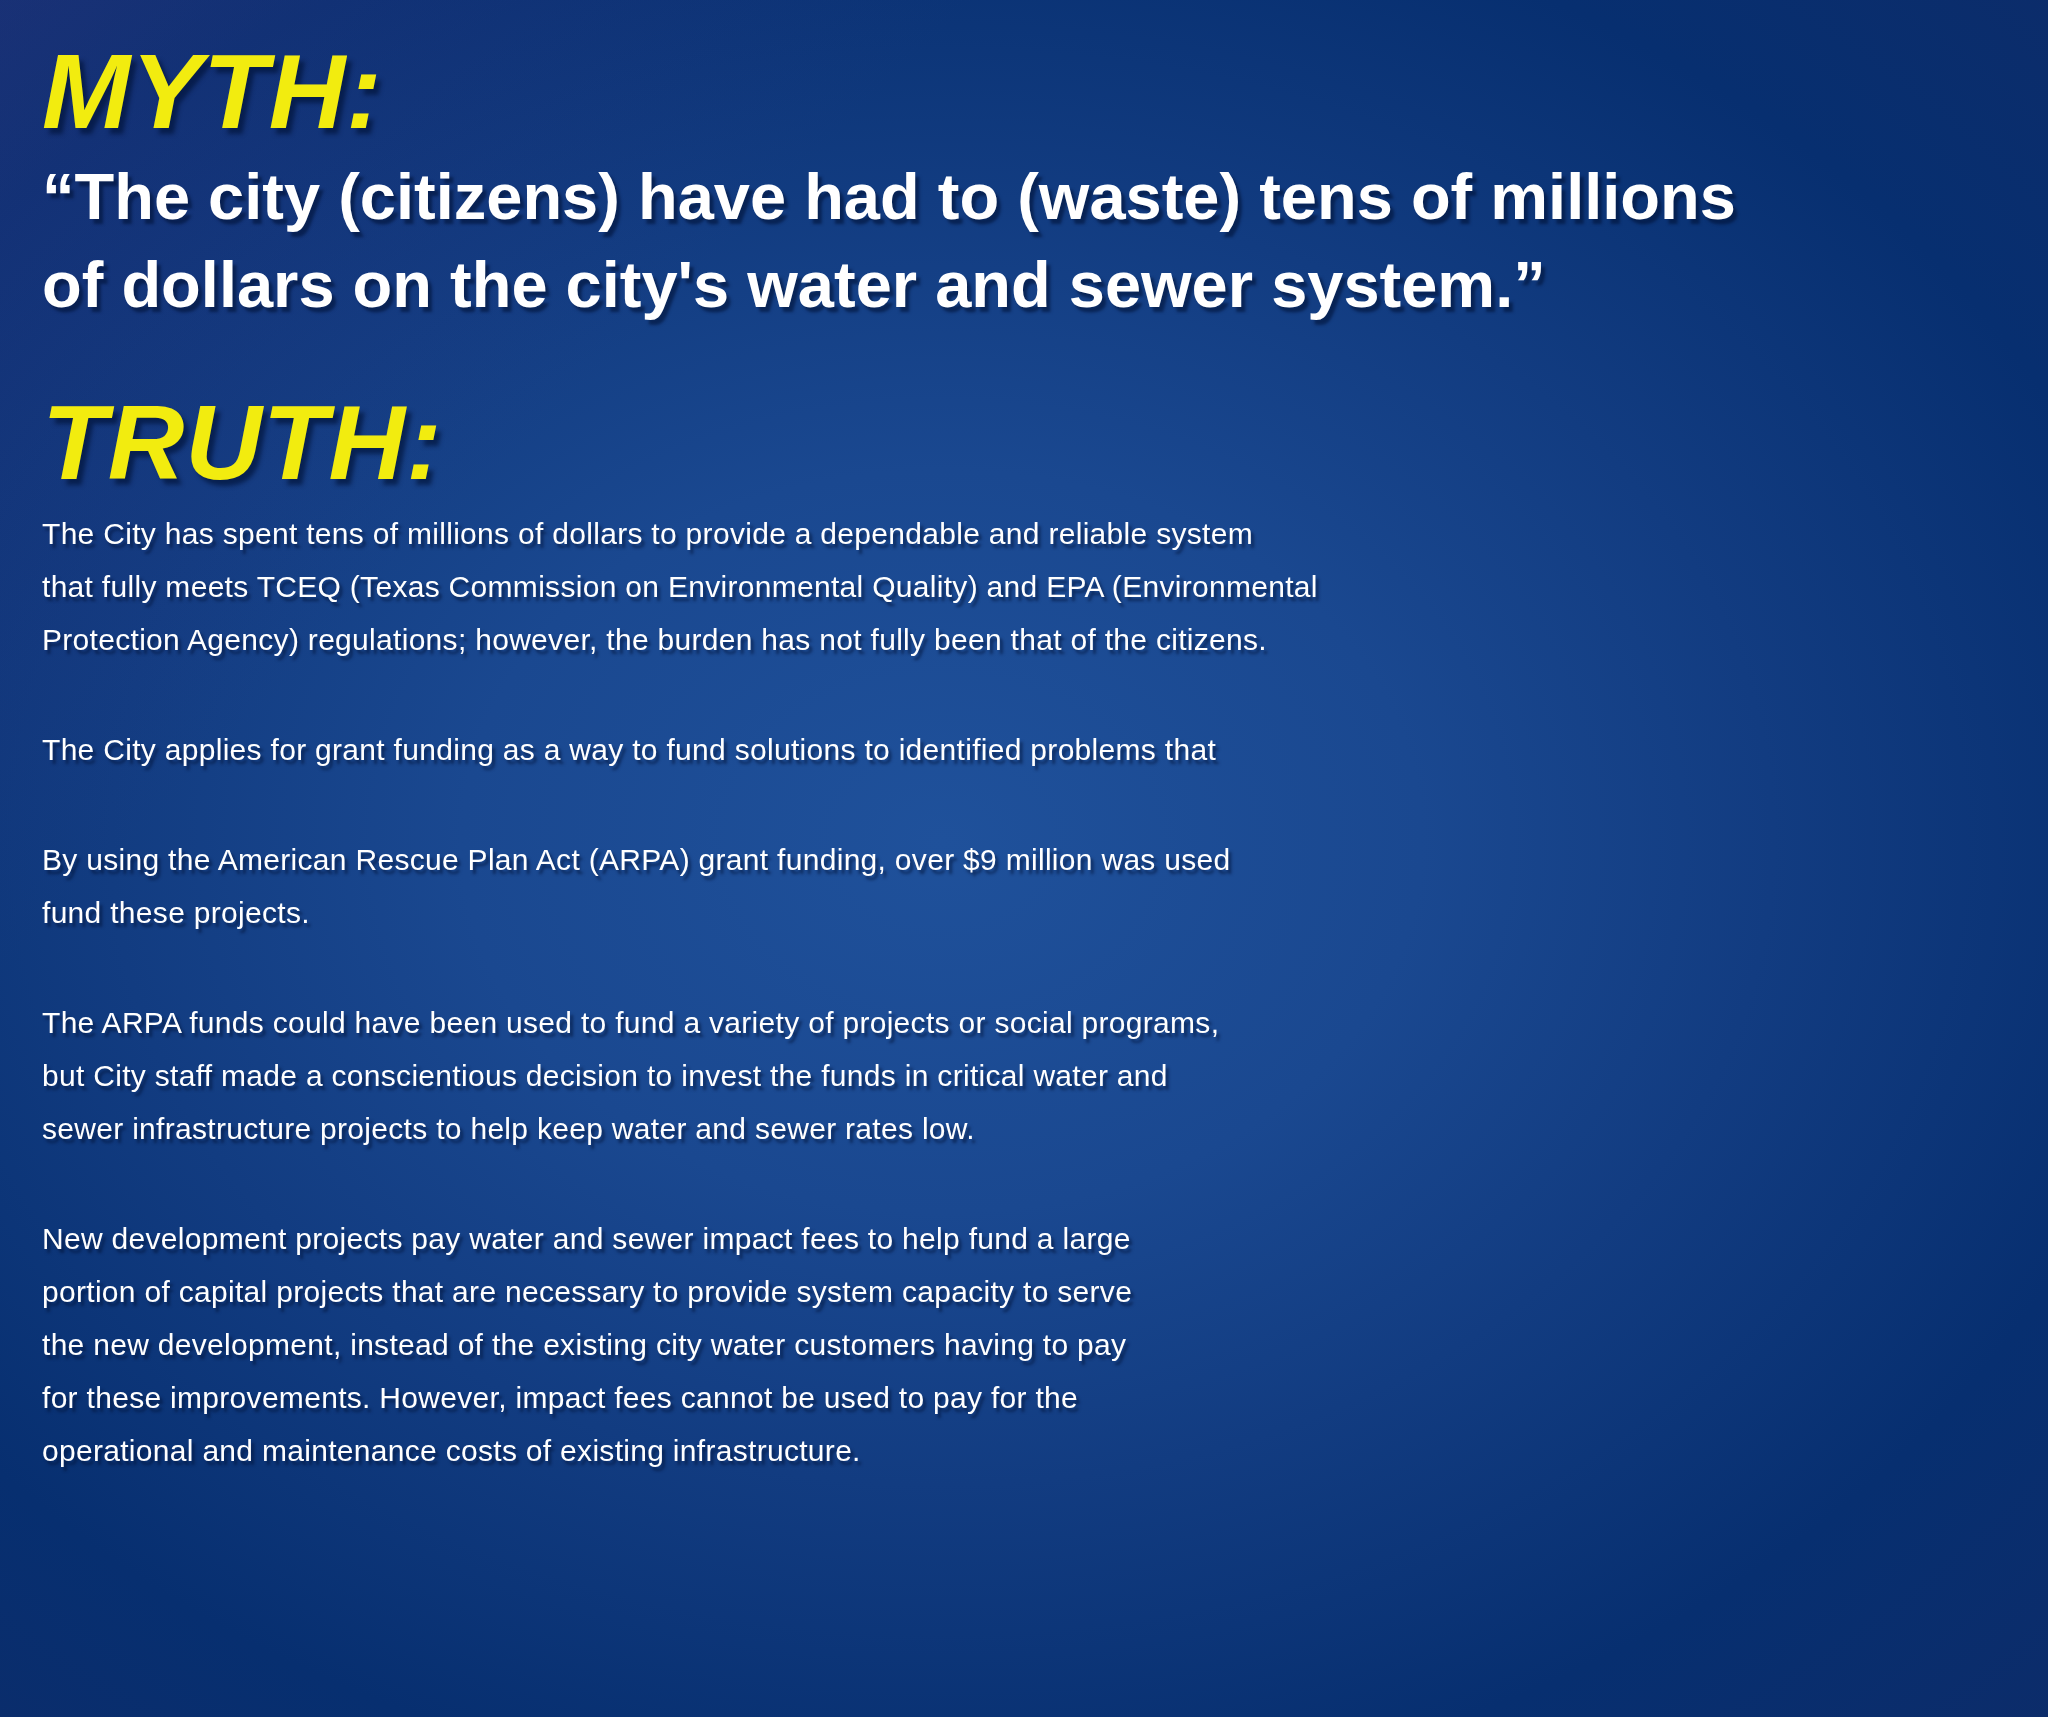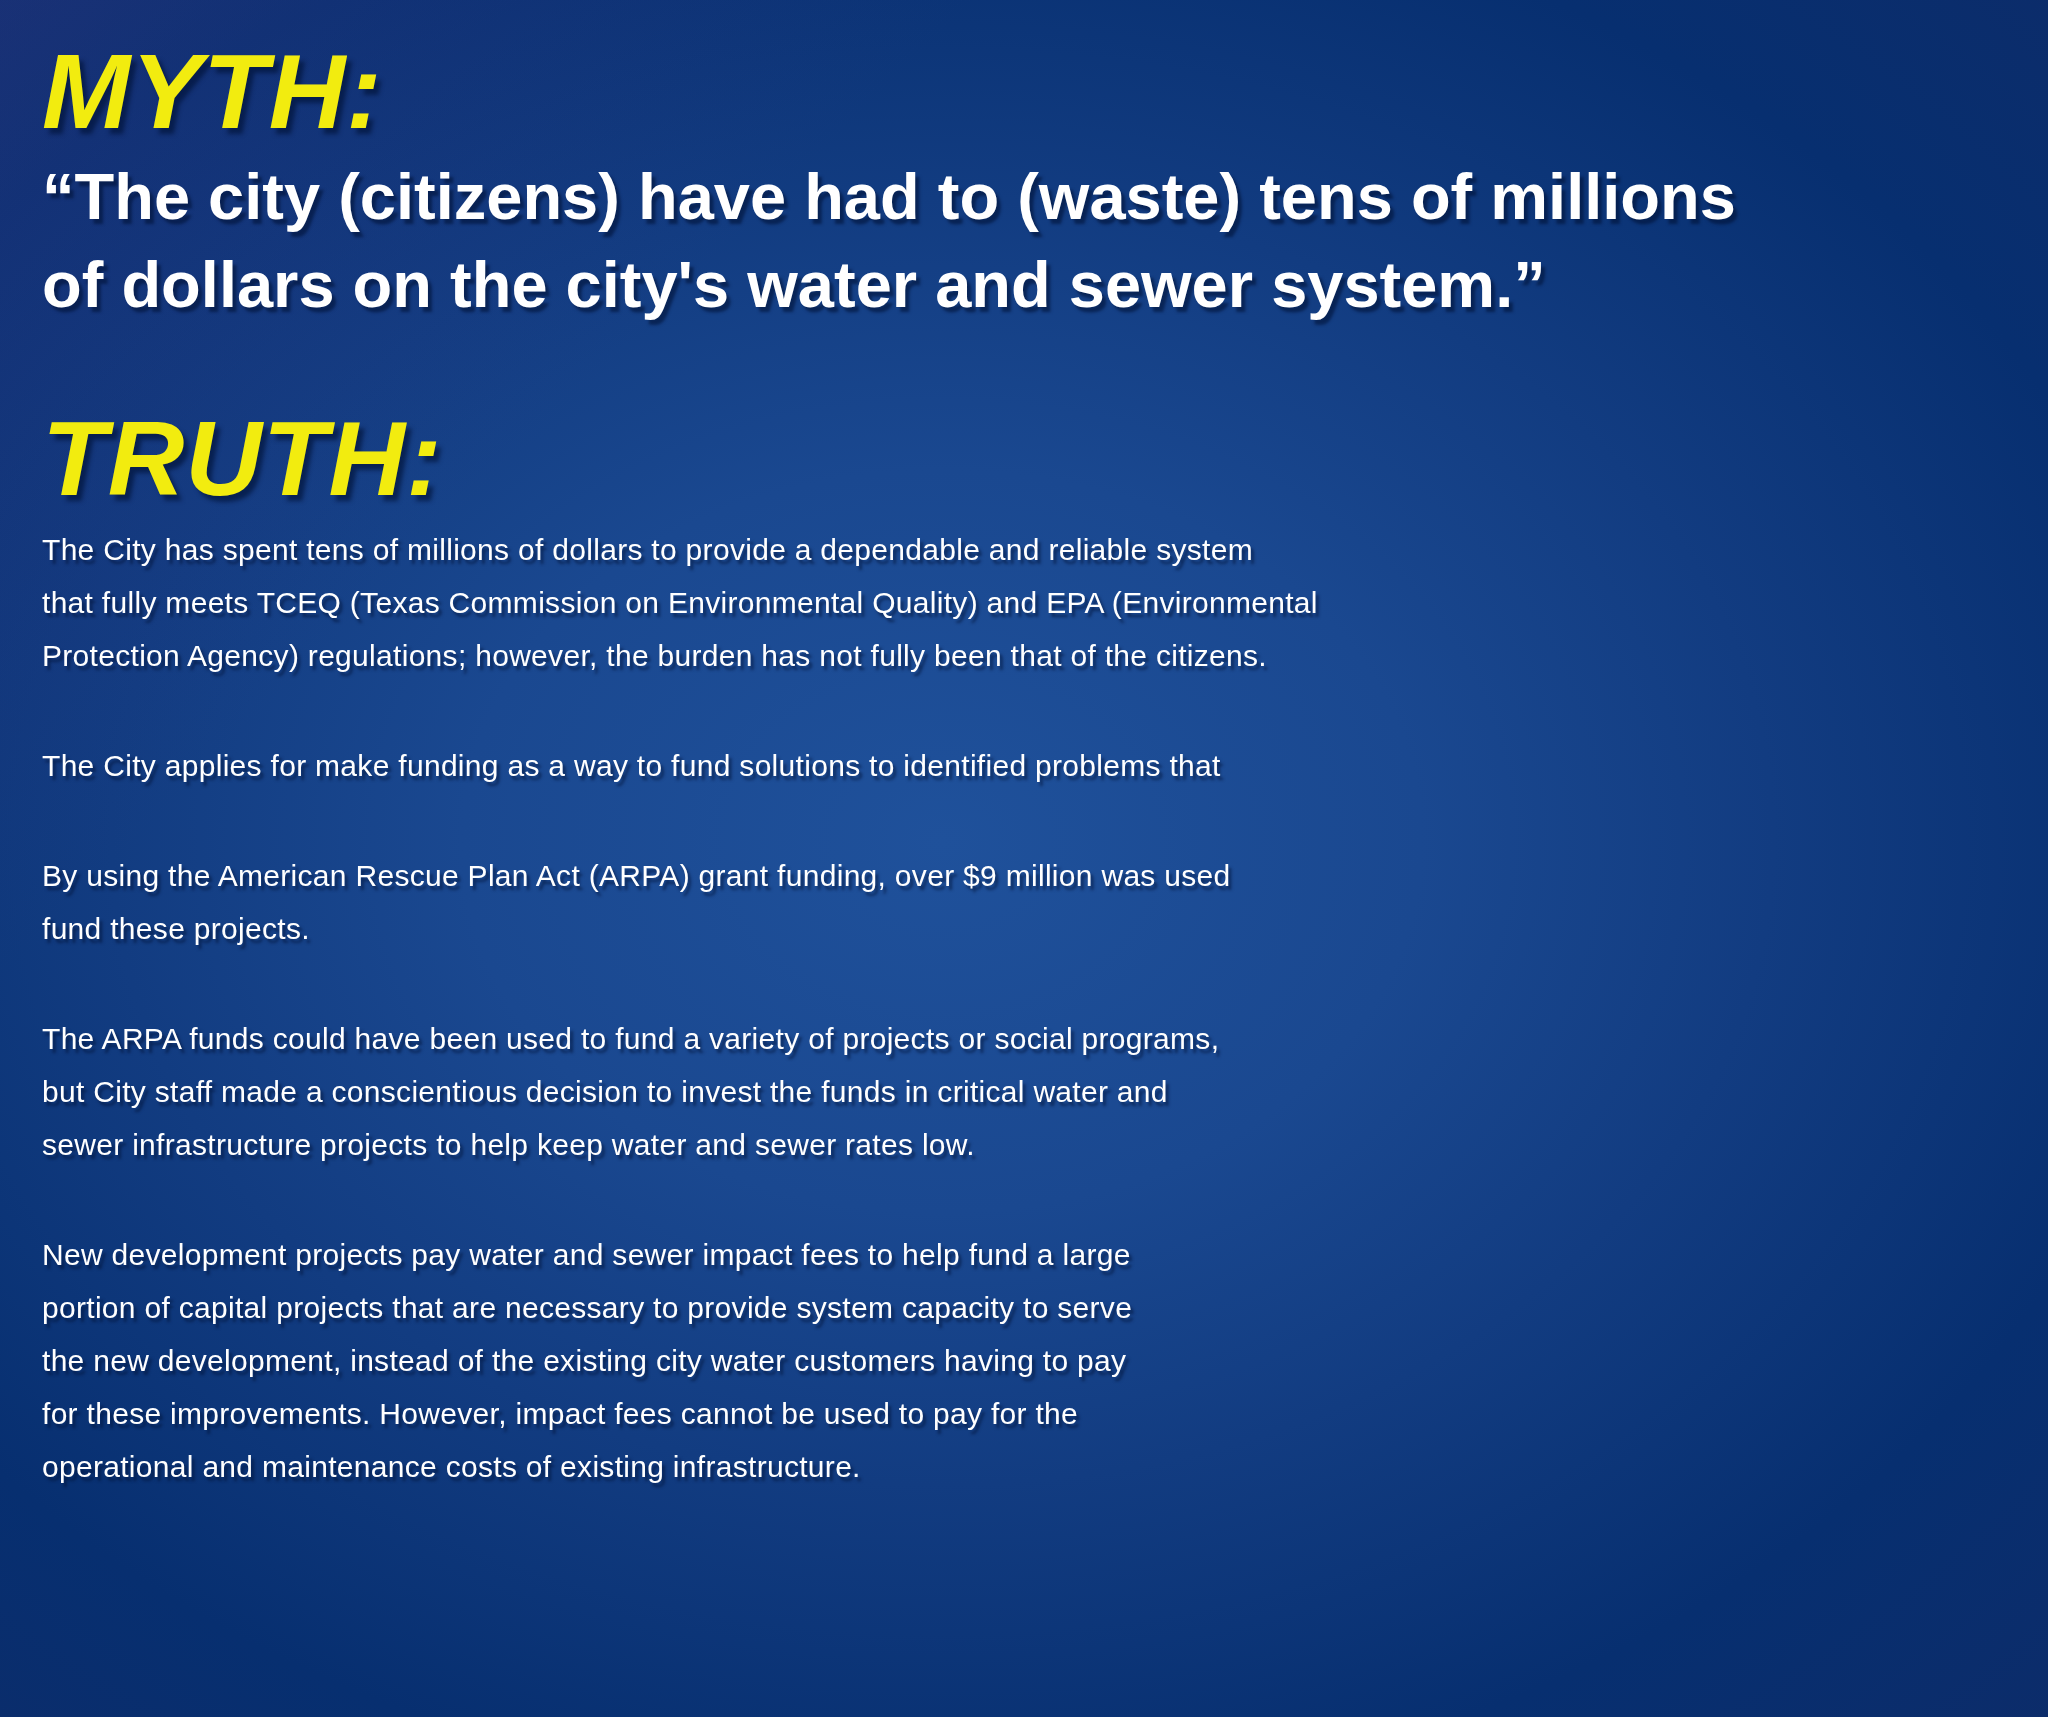--- a/index.html
+++ b/index.html
@@ -29,21 +29,21 @@
     margin: 0;
     color: #f2ec0f;
     font-size: 106px;
     line-height: 1.05;
     font-weight: 800;
     font-style: italic;
     letter-spacing: 1px;
     text-shadow: 5px 6px 4px rgba(0, 18, 55, 0.65);
     white-space: nowrap;
   }
-  .heading.truth { margin-top: 74px; }
+  .heading.truth { margin-top: 58px; }
 
   .quote {
     margin-top: 6px;
     color: #ffffff;
     font-size: 65px;
     line-height: 88px;
     font-weight: 400;
     text-shadow: 4px 5px 3px rgba(0, 18, 55, 0.6);
   }
   .quote .line { white-space: nowrap; font-weight: bold; }
@@ -78,21 +78,21 @@
 
     <div class="body-text">
 
       <div class="paragraph">
         <div class="line">The City has spent tens of millions of dollars to provide a dependable and reliable system</div>
         <div class="line">that fully meets TCEQ (Texas Commission on Environmental Quality) and EPA (Environmental</div>
         <div class="line">Protection Agency) regulations; however, the burden has not fully been that of the citizens.</div>
       </div>
 
       <div class="paragraph">
-        <div class="line">The City applies for make funding as a way to fund solutions to identified problems that</div>
+        <div class="line">The City applies for grant funding as a way to fund solutions to identified problems that</div>
       </div>
 
       <div class="paragraph">
         <div class="line">By using the American Rescue Plan Act (ARPA) grant funding, over $9 million was used</div>
         <div class="line">fund these projects.</div>
       </div>
 
       <div class="paragraph">
         <div class="line">The ARPA funds could have been used to fund a variety of projects or social programs,</div>
         <div class="line">but City staff made a conscientious decision to invest the funds in critical water and</div>

